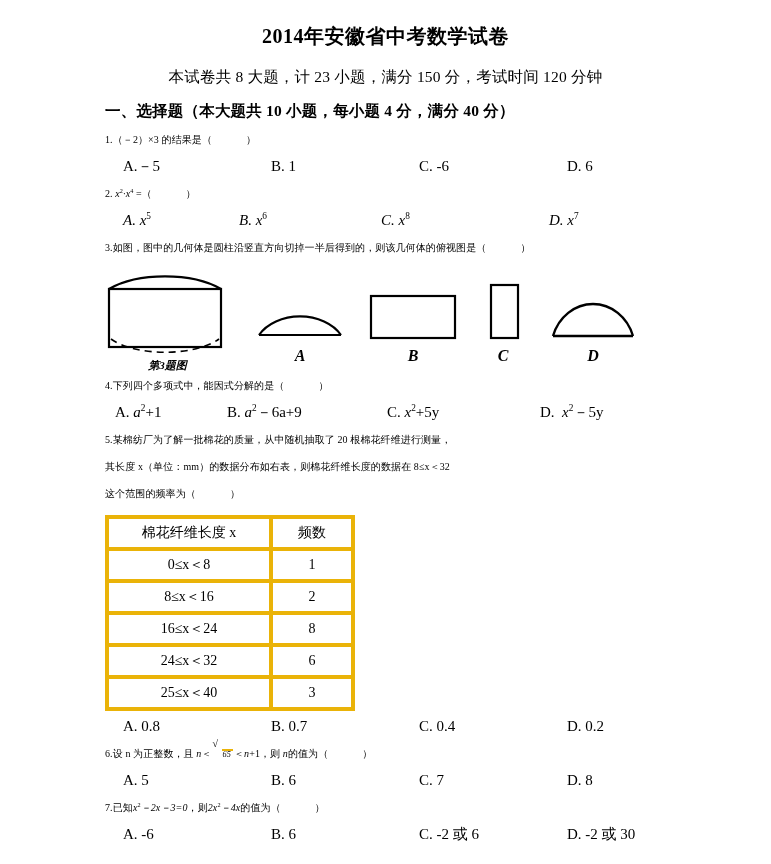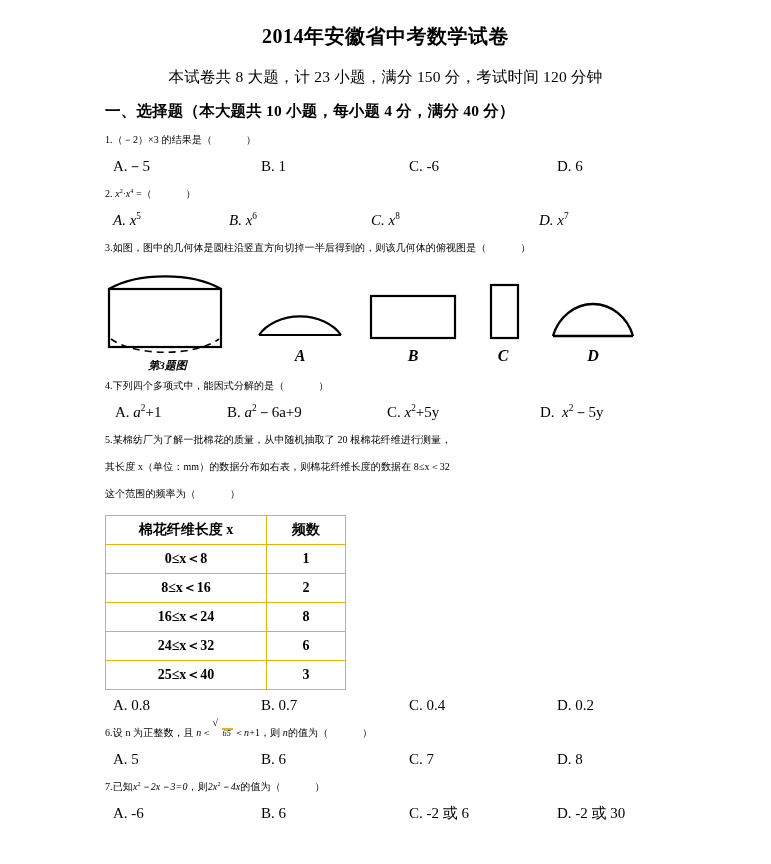--- a/index.html
+++ b/index.html
@@ -55,21 +55,21 @@
     white-space: nowrap;
   }
   .q-line.wrap {
     white-space: normal;
   }
   .opts {
     font-size: 15px;
     line-height: 27px;
     position: relative;
     height: 27px;
-    margin-left: 8px;
+    margin-left: 18px;
   }
   .opt {
     position: absolute;
     top: 0;
     white-space: nowrap;
   }
   .opt.o1 { left: 0px; }
   .opt.o2 { left: 148px; }
   .opt.o3 { left: 296px; }
   .opt.o4 { left: 444px; }
@@ -123,23 +123,23 @@
   
   .freq-table-wrap {
     margin-top: 8px;
     margin-left: 0px;
   }
   table.freq {
     border-collapse: collapse;
     font-size: 14px;
   }
   table.freq td, table.freq th {
-    border: 1px solid #eab308;
+    border: 4px solid #eab308;
     text-align: center;
-    font-weight: bold;
+    font-weight: normal;
     padding: 2px 4px;
     height: 24px;
     line-height: 20px;
   }
   table.freq .c-range { width: 152px; }
   table.freq .c-freq  { width: 70px; }
 
   .sqrt-wrap {
     display: inline-block;
     position: relative;

